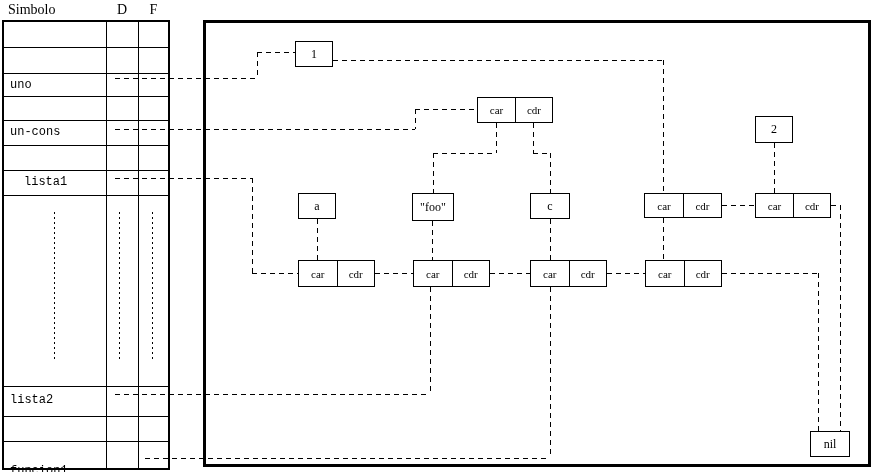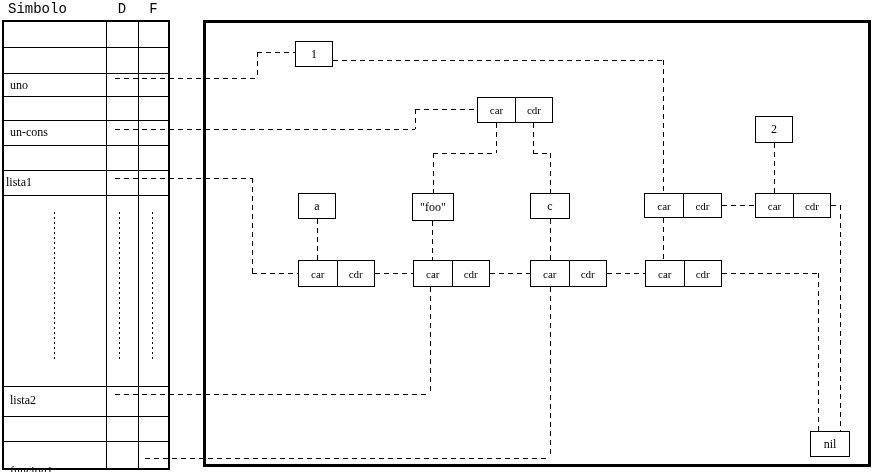--- a/index.html
+++ b/index.html
@@ -9,22 +9,22 @@
     overflow:hidden;
   }
   
   .hl { position:absolute; left:3px; width:166px; height:1px; background:#000; }
   .vl { position:absolute; top:21px; width:1px; height:448px; background:#000; }
   .tbl-outline { position:absolute; left:2px; top:20px; width:168px; height:450px;
                  border:2px solid #000; box-sizing:border-box; }
   .frame { position:absolute; left:203px; top:20px; width:668px; height:447px;
            border:3px solid #000; box-sizing:border-box; }
   
-  .hdr { position:absolute; top:1px; font-size:14px; line-height:17px;font-family:Liberation Mono, monospace; }
-  .lbl { position:absolute; font-size:12px; line-height:14px; white-space:nowrap; }
+  .hdr { position:absolute; top:1px; font-size:14px; line-height:17px; }
+  .lbl { position:absolute; font-size:12px; line-height:14px; white-space:nowrap;font-family:Liberation Mono, monospace; }
   
   .box { position:absolute; border:1px solid #000; background:#fff; box-sizing:border-box;
          display:flex; align-items:center; justify-content:center; font-size:12px; }
   .cons { position:absolute; border:1px solid #000; background:#fff; box-sizing:border-box;
           display:flex; }
   .cons .half { width:50%; display:flex; align-items:center; justify-content:center;
                 font-size:11px; box-sizing:border-box; }
   .cons .half.cdr { border-left:1px solid #000; }
   
   .d-h { position:absolute; height:1px;
@@ -53,21 +53,21 @@
   <div class="hl" style="top:120px;"></div>
   <div class="hl" style="top:145px;"></div>
   <div class="hl" style="top:170px;"></div>
   <div class="hl" style="top:195px;"></div>
   <div class="hl" style="top:386px;"></div>
   <div class="hl" style="top:416px;"></div>
   <div class="hl" style="top:441px;"></div>
 
   <div class="lbl" style="left:10px;top:78px;">uno</div>
   <div class="lbl" style="left:10px;top:125px;text-align:center;">un-cons</div>
-  <div class="lbl" style="left:6px;top:175px;">lista1</div>
+  <div class="lbl" style="left:24px;top:175px;">lista1</div>
   <div class="lbl" style="left:10px;top:393px;text-align:center;">lista2</div>
   <div class="lbl" style="left:10px;top:464px;">funcion1</div>
 
   <div class="dot-v" style="left:54px;"></div>
   <div class="dot-v" style="left:119px;"></div>
   <div class="dot-v" style="left:152px;"></div>
 
   <div class="frame"></div>
 
   <div class="d-h" style="left:115px;top:78px;width:142px;"></div>

